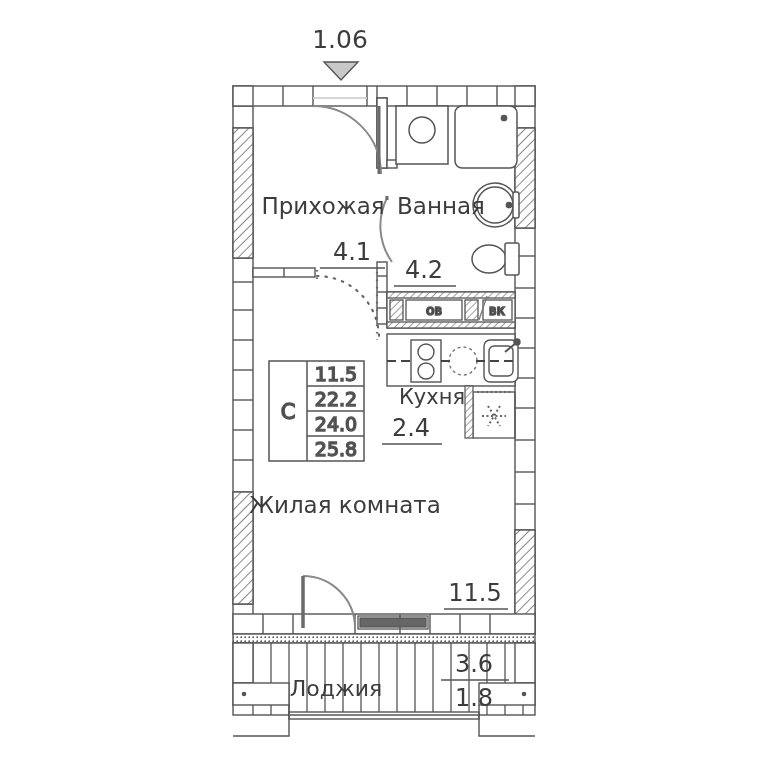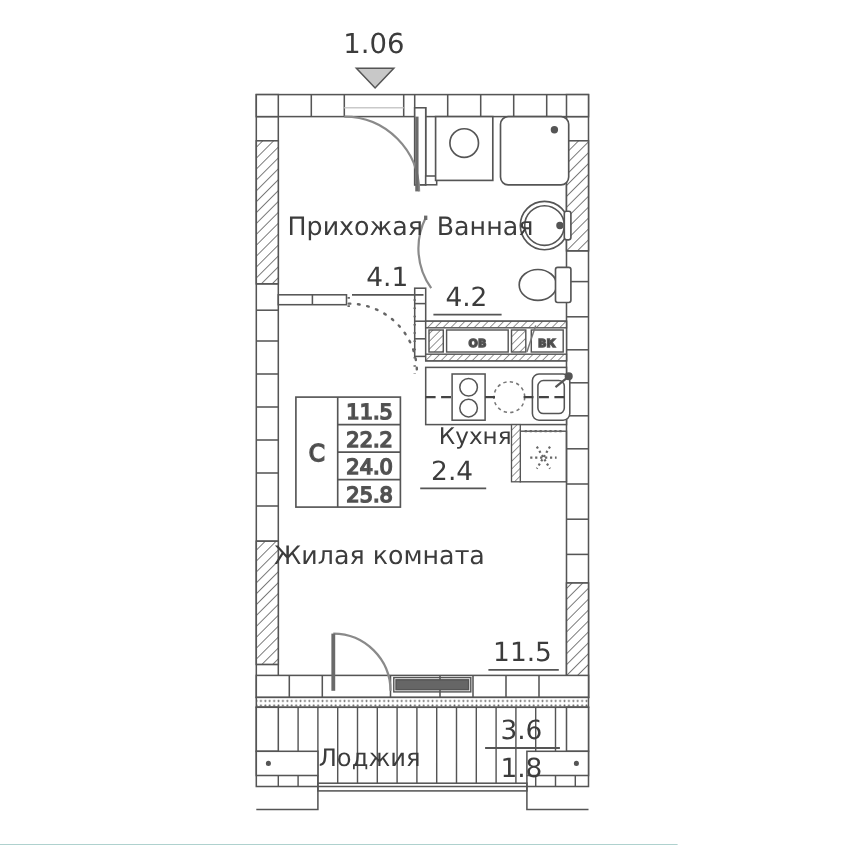--- a/index.html
+++ b/index.html
@@ -1,18 +1,18 @@
 <!DOCTYPE html>
 <html><head>
 <meta charset="utf-8">
 <style>
   html,body{margin:0;padding:0;background:#ffffff;}
   body{width:768px;height:768px;overflow:hidden;
        font-family:"DejaVu Sans","Liberation Sans",sans-serif;}
-  #stage{position:relative;width:616px;height:768px;background:#0f766e;}
+  #stage{position:relative;width:616px;height:768px;background:#a16207;}
   svg{display:block;}
   .lbl{font-family:"DejaVu Sans","Liberation Sans",sans-serif;fill:#3c3c3c;}
 </style>
 </head>
 <body>
 
 <div id="stage">
 <svg width="768" height="768" viewBox="0 0 768 768">
 
   <defs>

